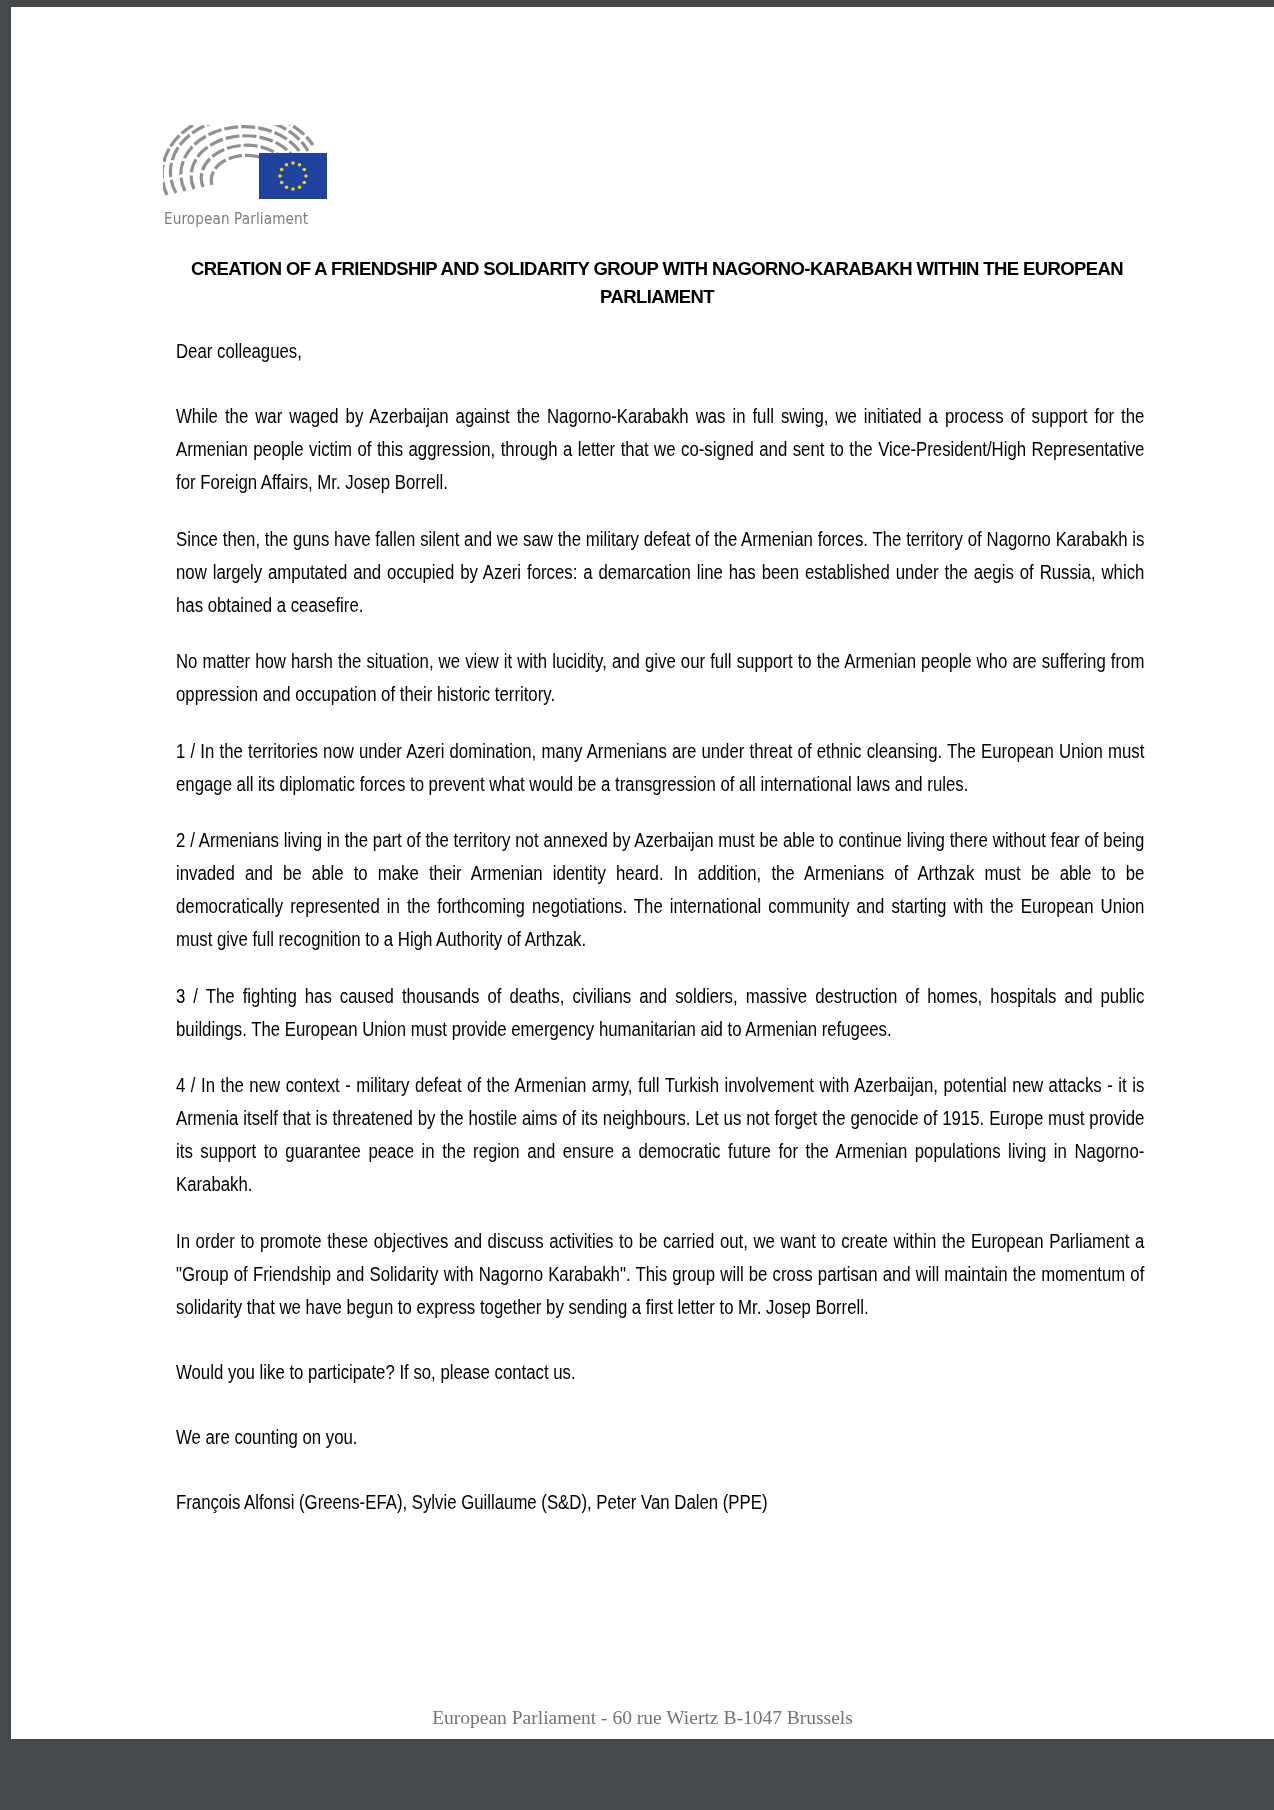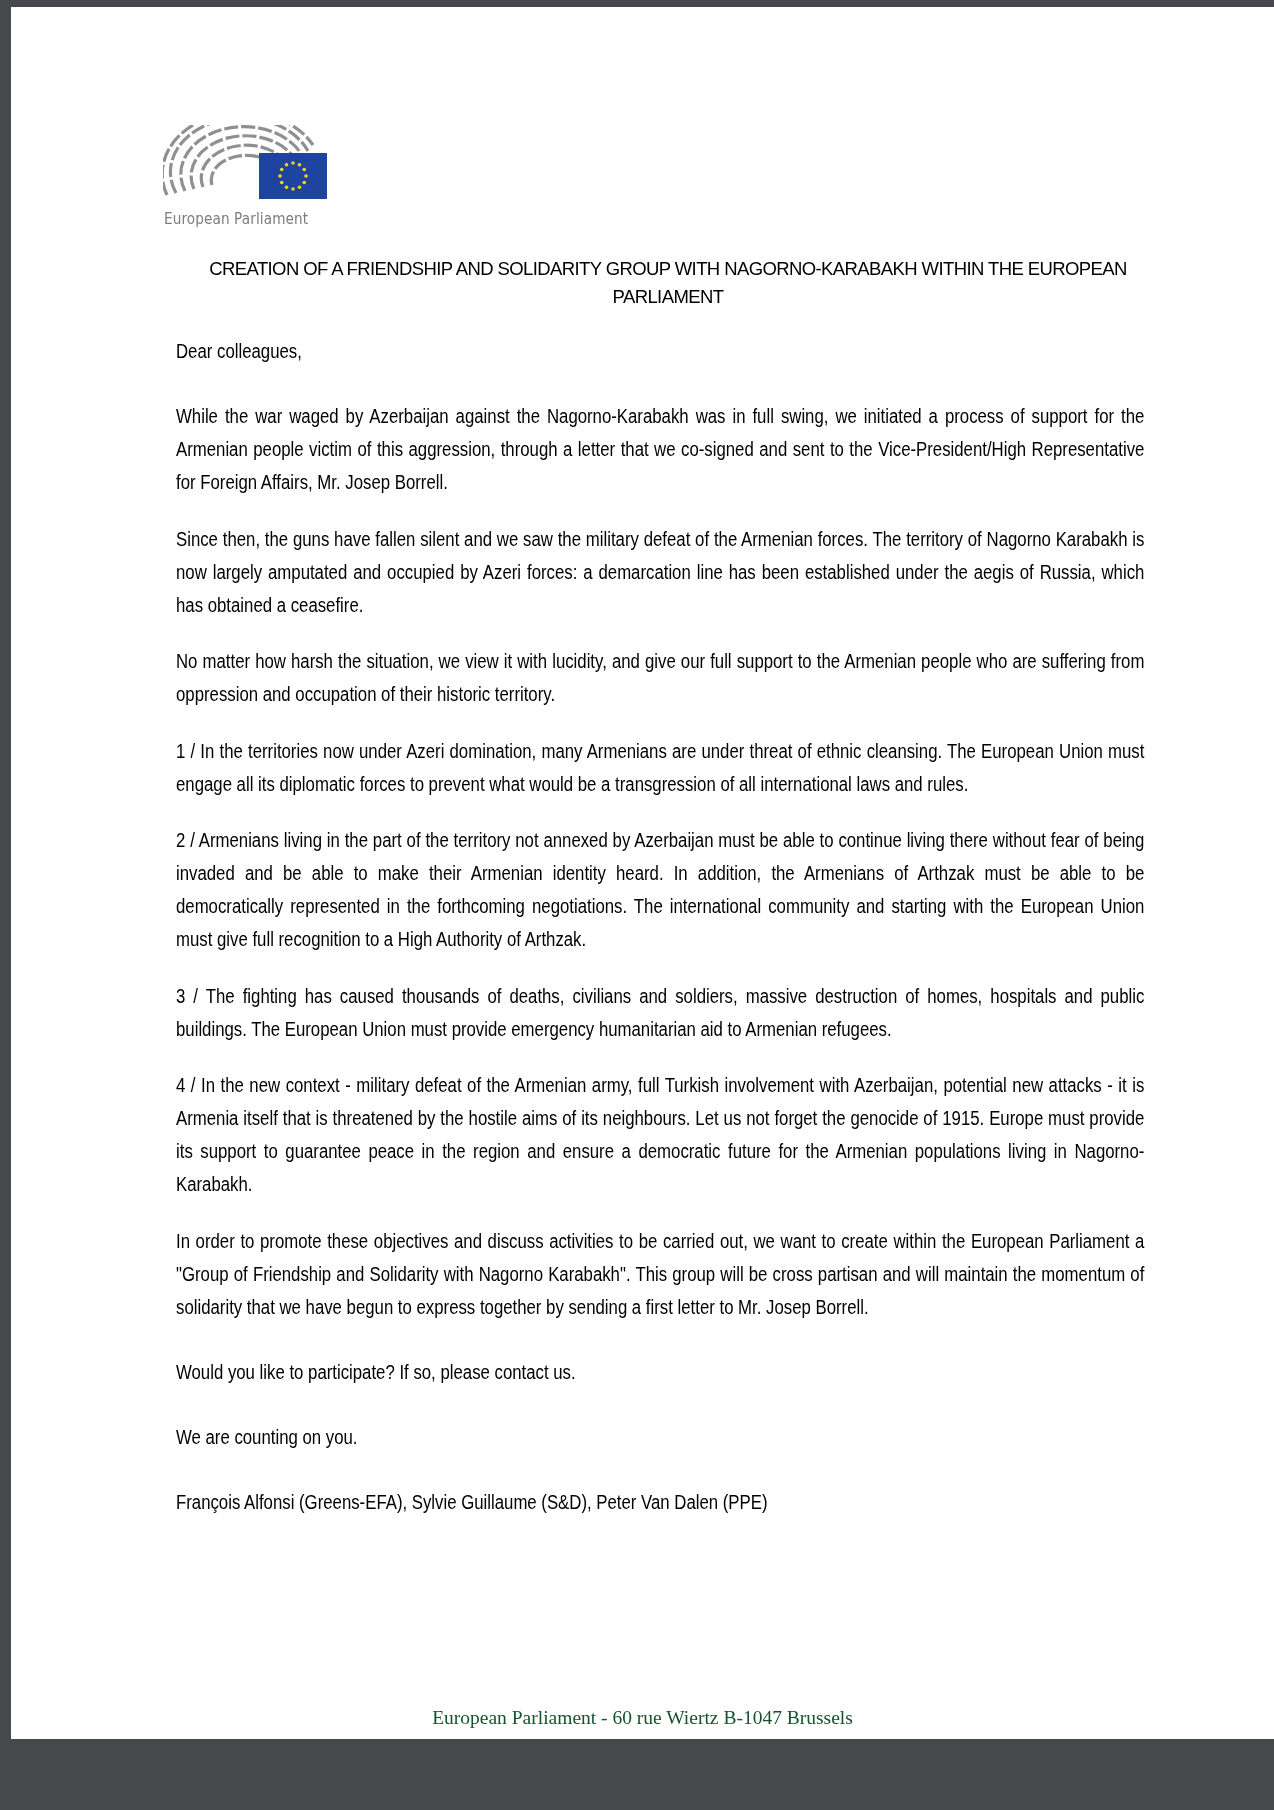--- a/index.html
+++ b/index.html
@@ -20,39 +20,39 @@
     }
     .logo svg { position: absolute; left: 0; top: 0; }
     .logo-text {
       position: absolute; left: 1px; top: 85px;
       font-family: "DejaVu Sans", sans-serif;
       font-size: 15.5px; color: #7b7d80; letter-spacing: 0.1px;
       white-space: nowrap;
       transform: scaleX(0.88); transform-origin: left top;
     }
     .title {
-      position: absolute; left: 162px; top: 248px; width: 990px;
+      position: absolute; left: 151px; top: 248px; width: 990px;
       text-align: center;
       font-family: "Liberation Sans", sans-serif;
-      font-weight: normal; font-size: 18.5px; line-height: 28px; color: #000;
+      font-weight: bold; font-size: 18.5px; line-height: 28px; color: #000;
       letter-spacing: -0.6px;
     }
     .body-text {
       position: absolute; left: 165px; top: 328px; width: 1126px;
       transform: scaleX(0.86); transform-origin: left top;
       font-family: "Liberation Sans", sans-serif;
       font-size: 19.5px; line-height: 33px; color: #000;
     }
     .body-text p { margin: 0 0 23.5px 0; text-align: justify; }
     .body-text p.gap { margin-bottom: 32px; }
     .footer {
       position: absolute; left: 0; top: 1700px; width: 1263px;
       text-align: center;
       font-family: "Liberation Serif", serif;
-      font-size: 19.5px; color: #14532d;
+      font-size: 19.5px; color: #737373;
     }
   </style>
 </head>
 <body>
 
 <div class="page">
 
   <div class="logo">
     <svg width="170" height="82" viewBox="0 0 170 82">
       <g fill="none" stroke="#8e9093" stroke-width="3.2" stroke-dasharray="14 3">

